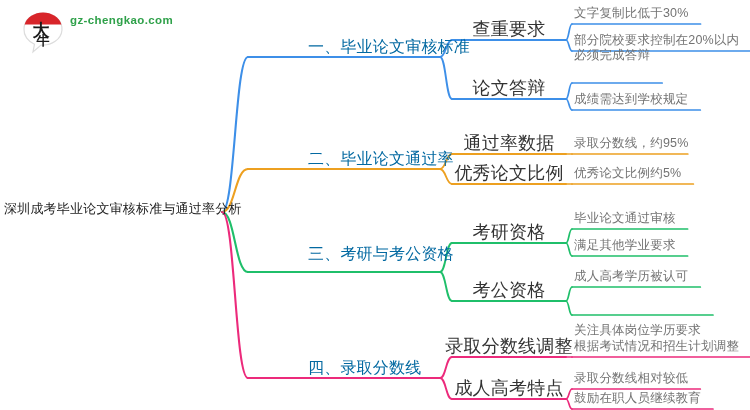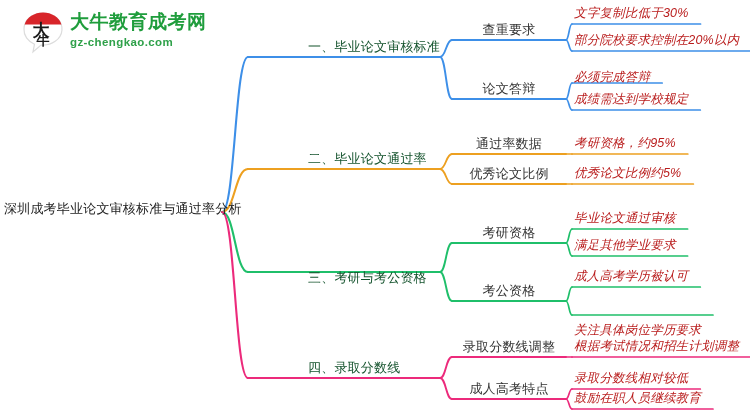--- a/index.html
+++ b/index.html
@@ -32,23 +32,23 @@
     color: #333333;
     font-size: 13px;
     line-height: 15px;
     letter-spacing: 0.2px;
   }
   .node-root {
     font-size: 13px;
     color: #222222;
     font-weight: 400;
   }
-  .node-l1 { font-size: 13px; color: #14532d; }
-  .node-l2 { font-size: 13px; color: #333333; }
-  .node-l3 { font-size: 12.5px; color: #b91c1c; font-style: italic; }
+  .node-l1 { font-size: 16px; color: #0369a1; }
+  .node-l2 { font-size: 18px; color: #333333; }
+  .node-l3 { font-size: 12.5px; color: #737373; }
 
   
   #logo-block {
     position: absolute;
     left: 14px;
     top: 6px;
     width: 230px;
     height: 52px;
   }
   #logo-mark {
@@ -85,21 +85,20 @@
 <div id="logo-block">
   <div id="logo-mark">
     <svg width="46" height="44" viewBox="0 0 46 44" xmlns="http://www.w3.org/2000/svg">
       <path d="M4 19 A19 16 0 1 1 21 35 L13 42 L14.5 34.2 A19 16 0 0 1 4 19 Z" fill="#ffffff" stroke="#dcdcdc" stroke-width="1.2"></path>
       <path d="M4.6 14.5 A19 16 0 0 1 41.4 14.5 Z" fill="#d8252a"></path>
       <text x="21" y="26" font-family="'Liberation Serif','DejaVu Serif',serif" font-size="17" font-weight="bold" fill="#1a1a1a" text-anchor="middle">大</text>
       <text x="23" y="35" font-family="'Liberation Serif','DejaVu Serif',serif" font-size="13" font-weight="bold" fill="#1a1a1a" text-anchor="middle">牛</text>
     </svg>
   </div>
   <div id="logo-text-wrap">
-    <div id="logo-title">大牛教育成考网</div>
     <div id="logo-sub">gz-chengkao.com</div>
   </div>
 </div>
 
 <div id="mindmap-root">
   <svg class="edges" id="edge-layer" viewBox="0 0 750 410" xmlns="http://www.w3.org/2000/svg">
       <path d="M 222 212 C 235 212, 235 57, 248 57" fill="none" stroke="#3d8fe8" stroke-width="2.1" stroke-linecap="round"></path>
       <path d="M 248 57 L 440 57" fill="none" stroke="#3d8fe8" stroke-width="2.1" stroke-linecap="round"></path>
       <path d="M 440 57 C 446 57, 446 40, 452 40" fill="none" stroke="#3d8fe8" stroke-width="1.9" stroke-linecap="round"></path>
       <path d="M 452 40 L 566 40" fill="none" stroke="#3d8fe8" stroke-width="1.9" stroke-linecap="round"></path>
@@ -150,28 +149,28 @@
       <path d="M 566 399 C 569 399, 569 409, 572 409" fill="none" stroke="#ec2a7b" stroke-width="1.7" stroke-linecap="round"></path>
       <path d="M 572 409 L 713 409" fill="none" stroke="#ec2a7b" stroke-width="1.7" stroke-linecap="round"></path>
     </svg>
   <div id="label-layer">
       <div class="node-label node-root" style="left: 4px; top: 201px;">深圳成考毕业论文审核标准与通过率分析</div>
       <div class="node-label node-l1" style="left: 308px; top: 39px;">一、毕业论文审核标准</div>
       <div class="node-label node-l2" style="left: 509px; top: 22px; transform: translateX(-50%);">查重要求</div>
       <div class="node-label node-l3" style="left: 574px; top: 6px;">文字复制比低于30%</div>
       <div class="node-label node-l3" style="left: 574px; top: 33px;">部分院校要求控制在20%以内</div>
       <div class="node-label node-l2" style="left: 509px; top: 81px; transform: translateX(-50%);">论文答辩</div>
-      <div class="node-label node-l3" style="left: 574px; top: 70px;">必须完成答辩</div>
+      <div class="node-label node-l3" style="left: 574px; top: 48px;">必须完成答辩</div>
       <div class="node-label node-l3" style="left: 574px; top: 92px;">成绩需达到学校规定</div>
       <div class="node-label node-l1" style="left: 308px; top: 151px;">二、毕业论文通过率</div>
       <div class="node-label node-l2" style="left: 509px; top: 136px; transform: translateX(-50%);">通过率数据</div>
-      <div class="node-label node-l3" style="left: 574px; top: 136px;">考研资格，约95%</div>
+      <div class="node-label node-l3" style="left: 574px; top: 136px;">录取分数线，约95%</div>
       <div class="node-label node-l2" style="left: 509px; top: 166px; transform: translateX(-50%); text-align: right;">优秀论文比例</div>
       <div class="node-label node-l3" style="left: 574px; top: 166px; text-align: right;">优秀论文比例约5%</div>
-      <div class="node-label node-l1" style="left: 308px; top: 270px;">三、考研与考公资格</div>
+      <div class="node-label node-l1" style="left: 308px; top: 246px;">三、考研与考公资格</div>
       <div class="node-label node-l2" style="left: 509px; top: 225px; transform: translateX(-50%);">考研资格</div>
       <div class="node-label node-l3" style="left: 574px; top: 211px;">毕业论文通过审核</div>
       <div class="node-label node-l3" style="left: 574px; top: 238px;">满足其他学业要求</div>
       <div class="node-label node-l2" style="left: 509px; top: 283px; transform: translateX(-50%);">考公资格</div>
       <div class="node-label node-l3" style="left: 574px; top: 269px;">成人高考学历被认可</div>
       <div class="node-label node-l3" style="left: 574px; top: 297px; margin-top: 26px;">关注具体岗位学历要求</div>
       <div class="node-label node-l1" style="left: 308px; top: 360px;">四、录取分数线</div>
       <div class="node-label node-l2" style="left: 509px; top: 339px; transform: translateX(-50%);">录取分数线调整</div>
       <div class="node-label node-l3" style="left: 574px; top: 339px;">根据考试情况和招生计划调整</div>
       <div class="node-label node-l2" style="left: 509px; top: 381px; transform: translateX(-50%);">成人高考特点</div>

